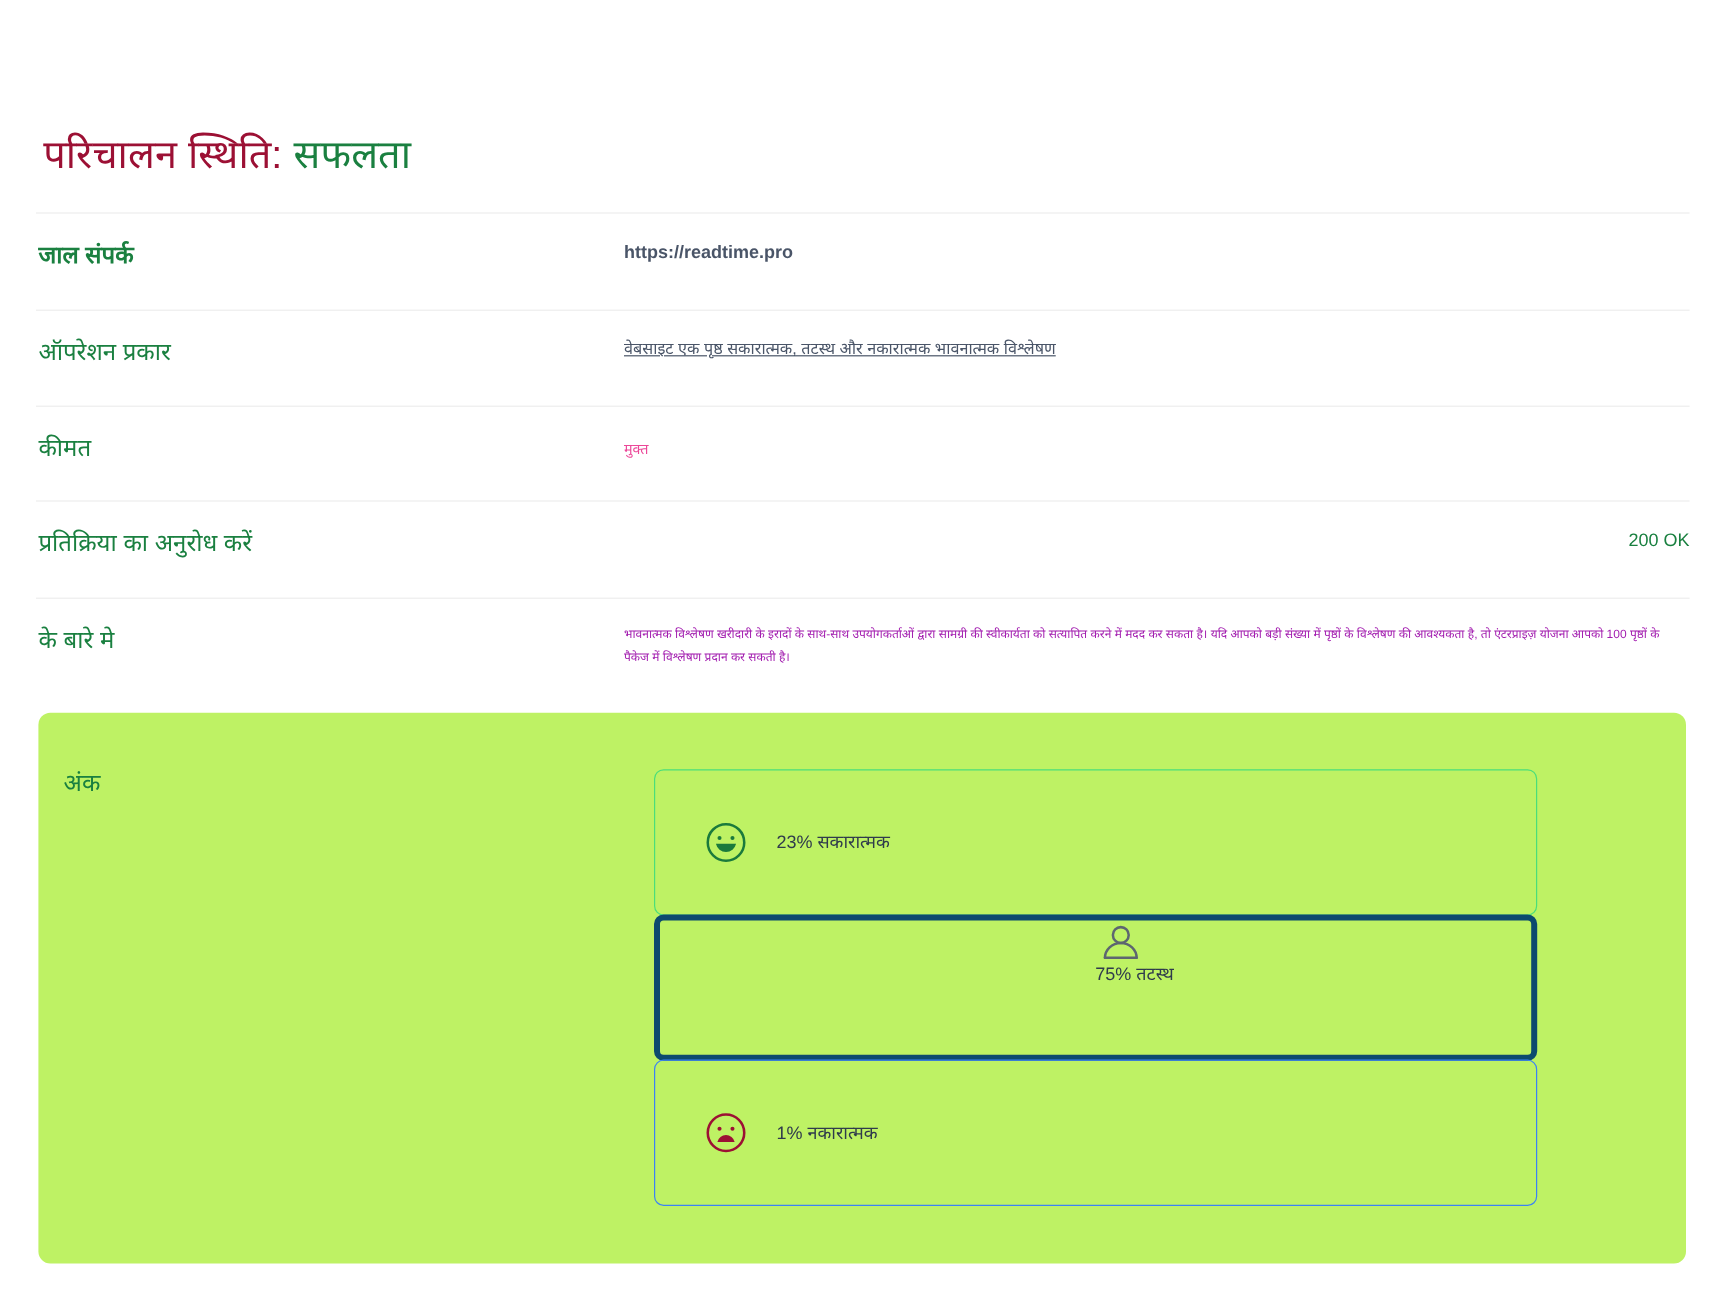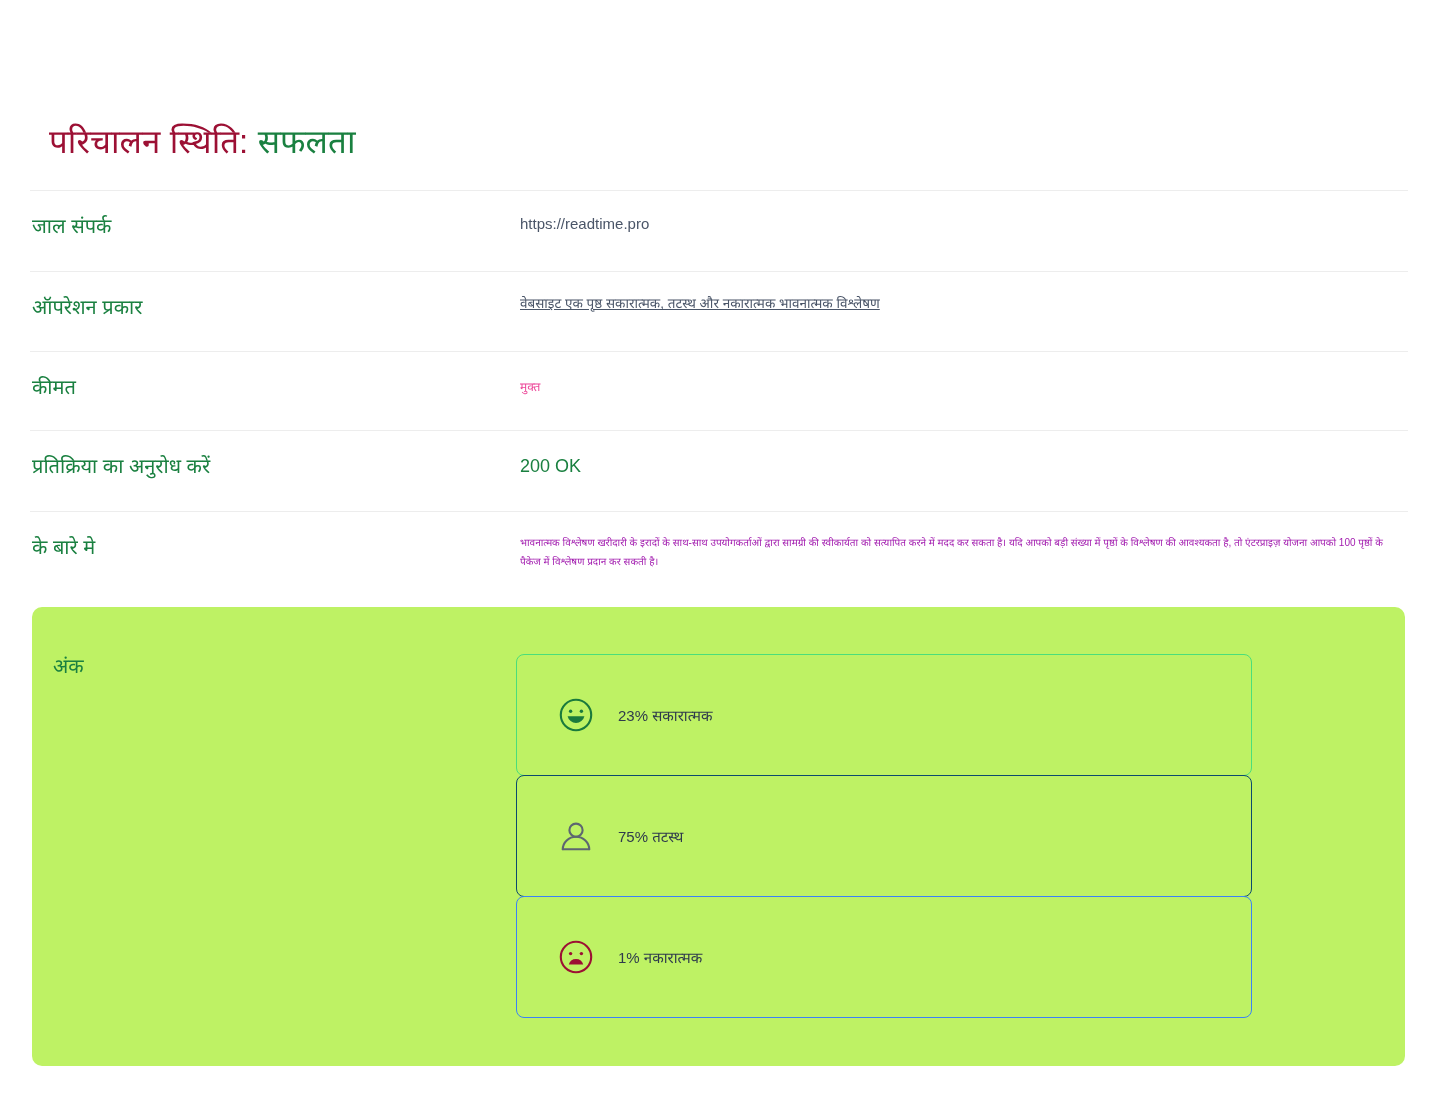--- a/index.html
+++ b/index.html
@@ -18,21 +18,21 @@
   }
   .page {
     position: relative;
     width: 1438px;
     height: 1097px;
     box-sizing: border-box;
     padding: 0 30px;
   }
   
   .title {
-    margin: 17px;
+    margin: 4px;
     padding: 104px 0 0 2px;
     font-size: 33px;
     font-weight: 400;
     line-height: 1.25;
     letter-spacing: 0.1px;
     white-space: nowrap;
   }
   .title .label-part { color: #9c1034; }
   .title .value-part { color: #1a8040; }
 
@@ -66,39 +66,40 @@
     box-sizing: border-box;
     margin-left: 28px;
   }
   .row-value.muted-green {
     color: #ec4899;
     font-size: 12px;
     padding-top: 26px;
   }
   .row-value.green-code {
     color: #1a8040;
-    font-size: 18px;
+    font-size: 15px;
+    text-align: right;
   }
   .row-value.hindi-small {
     font-size: 13.5px;
     color: #4a5568;
     text-decoration: underline;
   }
   .row-value.link-text {
     font-size: 15px;
     color: #4a5568;
   }
   .row-value.about-text {
     font-size: 10px;
     line-height: 1.85;
     color: #a21caf;
     padding-right: 8px;
   }
   
-  .r-web   { height: 81px; }
+  .r-web   { height: 81px; font-weight: bold; }
   .r-type  { height: 80px; }
   .r-price { height: 79px; }
   .r-resp  { height: 81px; }
   .r-about { min-height: 76px; }
 
   
   .score-panel {
     position: relative;
     margin-top: 14px;
     margin-left: 2px;
@@ -111,40 +112,41 @@
   .score-label {
     position: absolute;
     left: 21px;
     top: 46px;
     color: #1a8040;
     font-size: 20px;
     line-height: 1.3;
   }
   .cards {
     position: absolute;
-    left: 484px;
+    left: 513px;
     top: 47px;
     width: 736px;
   }
   .score-card {
     position: relative;
     box-sizing: border-box;
     border-radius: 8px;
     height: 122px;
     display: flex;
     align-items: center;
     padding-left: 41px;
   }
   .card-positive {
     border: 1px solid #4ade7a;
     margin-bottom: -1px;
   }
   .card-neutral {
-    border: 1px solid #0c4a6e;
+    border: 5px solid #0c4a6e;
     margin-bottom: -1px;
+    flex-direction: column;
   }
   .card-negative {
     border: 1px solid #3b82f6;
   }
   .card-icon {
     width: 36px;
     height: 36px;
     flex: 0 0 36px;
     display: block;
   }

